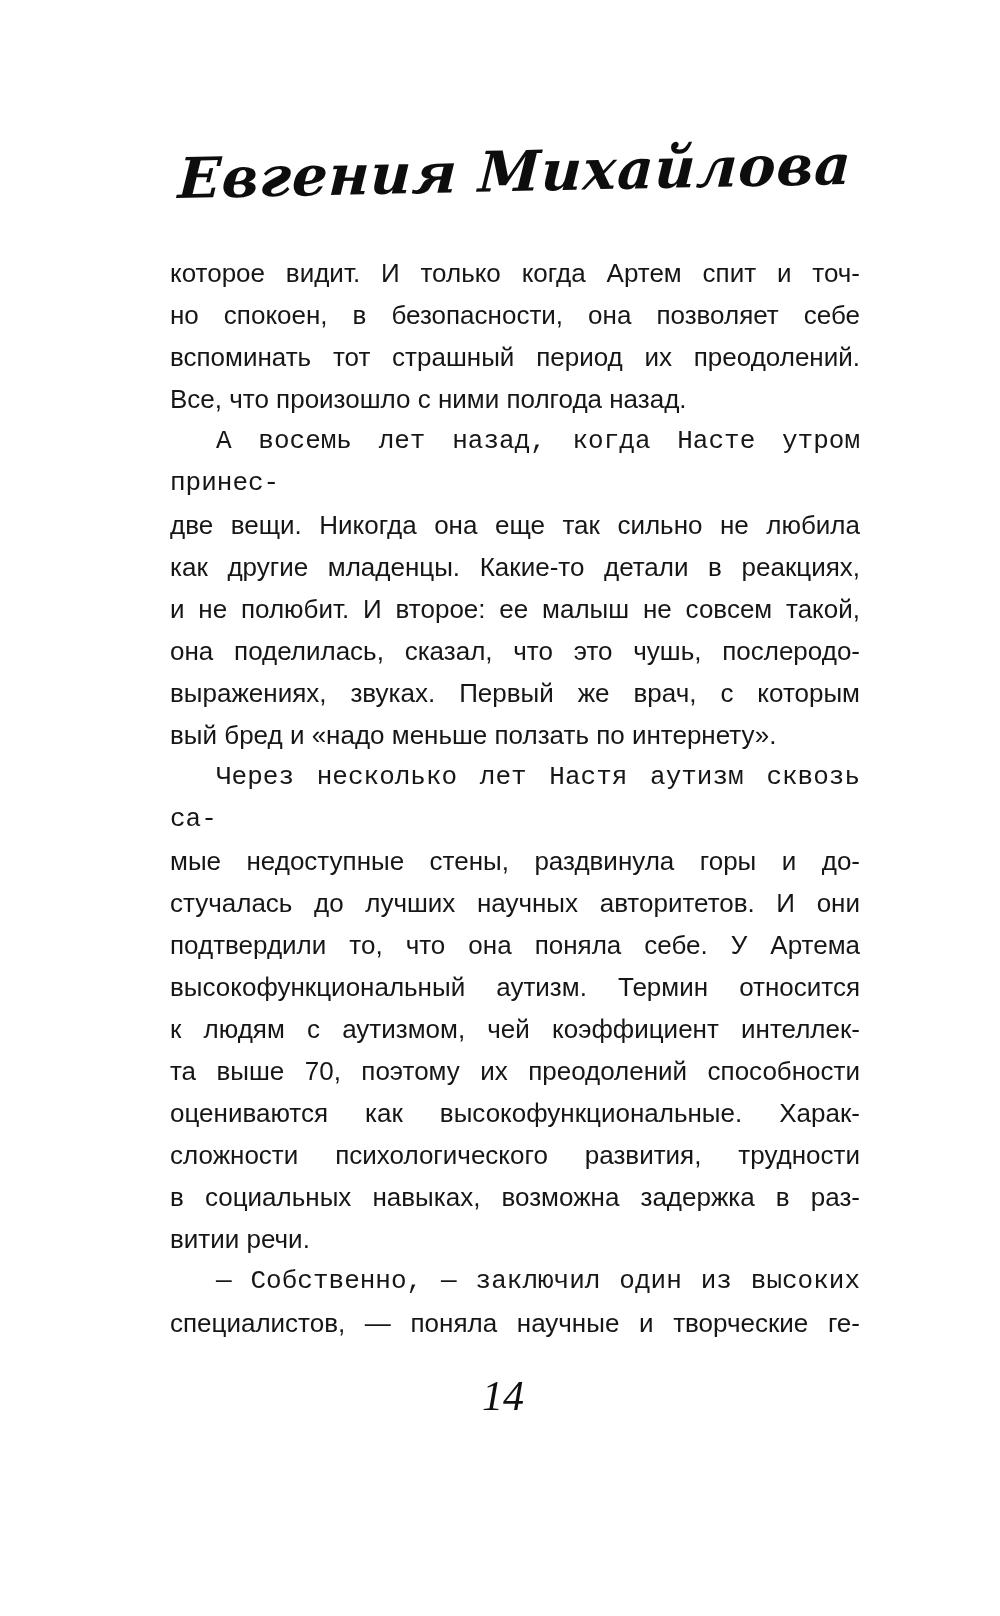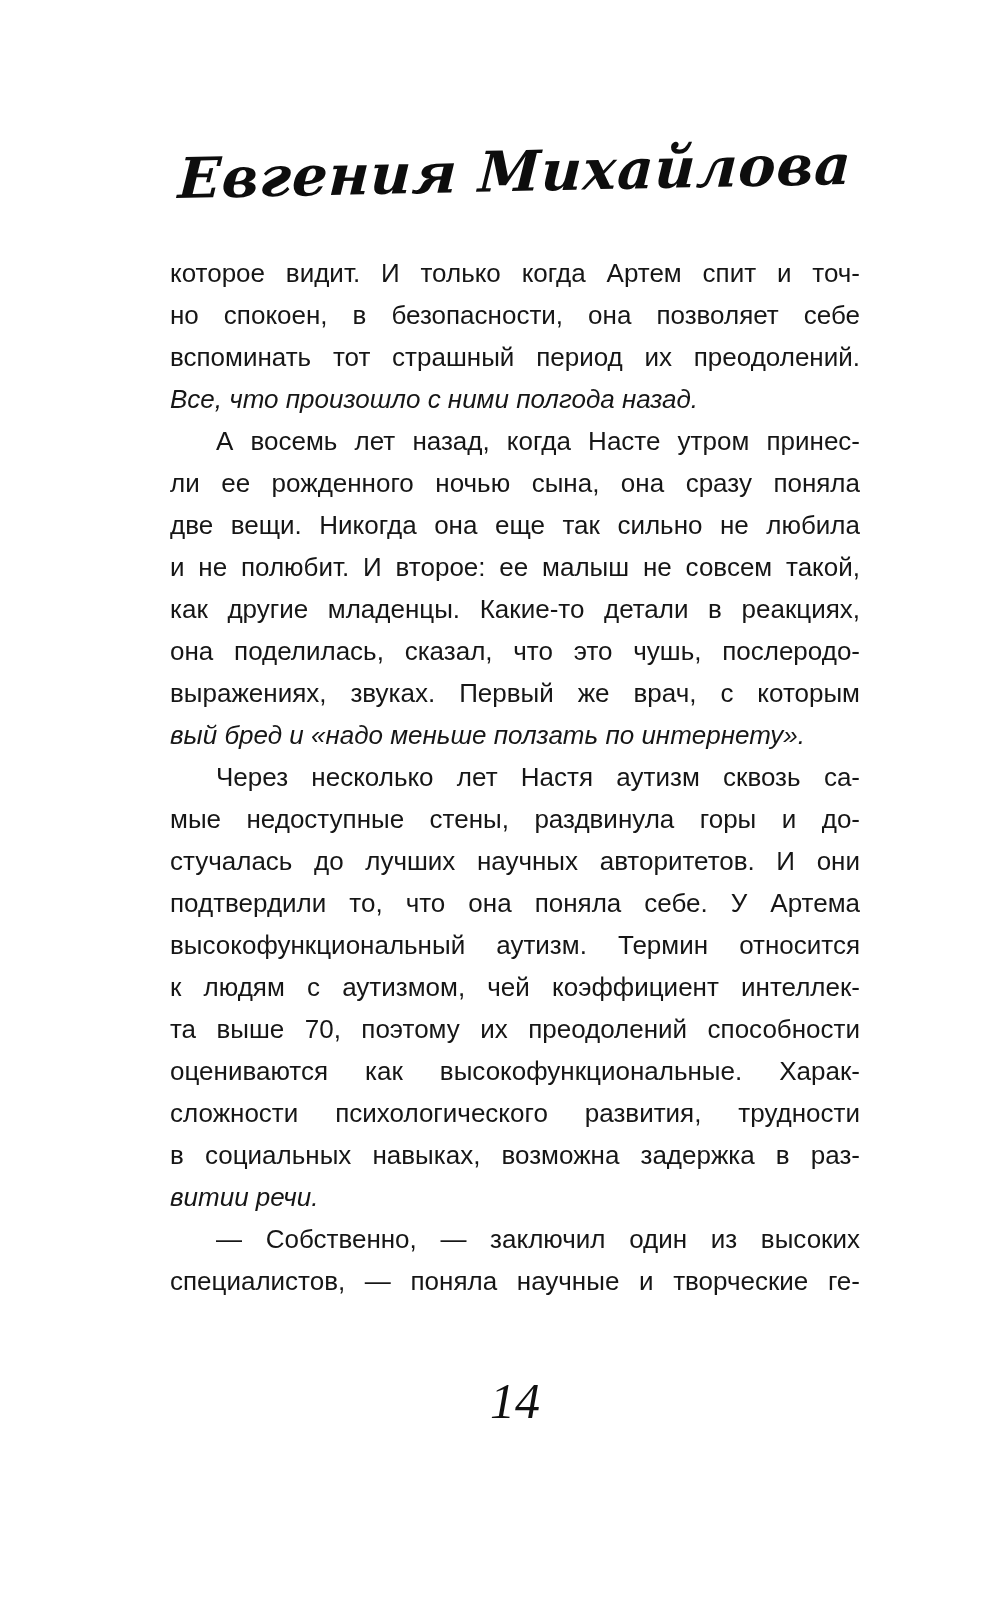--- a/index.html
+++ b/index.html
@@ -43,53 +43,52 @@
     line-height: 42px;
     color: #161616;
   }
   .line {
     text-align: justify;
     text-align-last: justify;
     white-space: normal;
   }
   .line.no-justify {
     text-align-last: left;
-    font-style: italic;
   }
   .line.indent {
     text-indent: 46px;
+    font-family: Liberation Mono, monospace;
   }
   .page-number {
     position: absolute;
     top: 1372px;
-    left: 170px;
+    left: 158px;
     width: 690px;
     text-align: center;
     font-family: "Liberation Serif", serif;
     font-style: italic;
-    font-size: 50px;
+    font-size: 42px;
     color: #101010;
   }
 </style>
 </head>
 <body>
 
 <div class="page">
   <div class="author-header">Евгения Михайлова</div>
 
   <div class="body-text">
       <div class="line">которое видит. И только когда Артем спит и точ-</div>
       <div class="line">но спокоен, в безопасности, она позволяет себе</div>
       <div class="line">вспоминать тот страшный период их преодолений.</div>
       <div class="line no-justify">Все, что произошло с ними полгода назад.</div>
       <div class="line indent">А восемь лет назад, когда Насте утром принес-</div>
-      <div class="line">ли ее рожденного ночью сына, она сразу поняла</div>
       <div class="line">две вещи. Никогда она еще так сильно не любила</div>
+      <div class="line">как другие младенцы. Какие-то детали в реакциях,</div>
       <div class="line">и не полюбит. И второе: ее малыш не совсем такой,</div>
-      <div class="line">как другие младенцы. Какие-то детали в реакциях,</div>
       <div class="line">она поделилась, сказал, что это чушь, послеродо-</div>
       <div class="line">выражениях, звуках. Первый же врач, с которым</div>
       <div class="line no-justify">вый бред и «надо меньше ползать по интернету».</div>
       <div class="line indent">Через несколько лет Настя аутизм сквозь са-</div>
       <div class="line">мые недоступные стены, раздвинула горы и до-</div>
       <div class="line">стучалась до лучших научных авторитетов. И они</div>
       <div class="line">подтвердили то, что она поняла себе. У Артема</div>
       <div class="line">высокофункциональный аутизм. Термин относится</div>
       <div class="line">к людям с аутизмом, чей коэффициент интеллек-</div>
       <div class="line">та выше 70, поэтому их преодолений способности</div>

